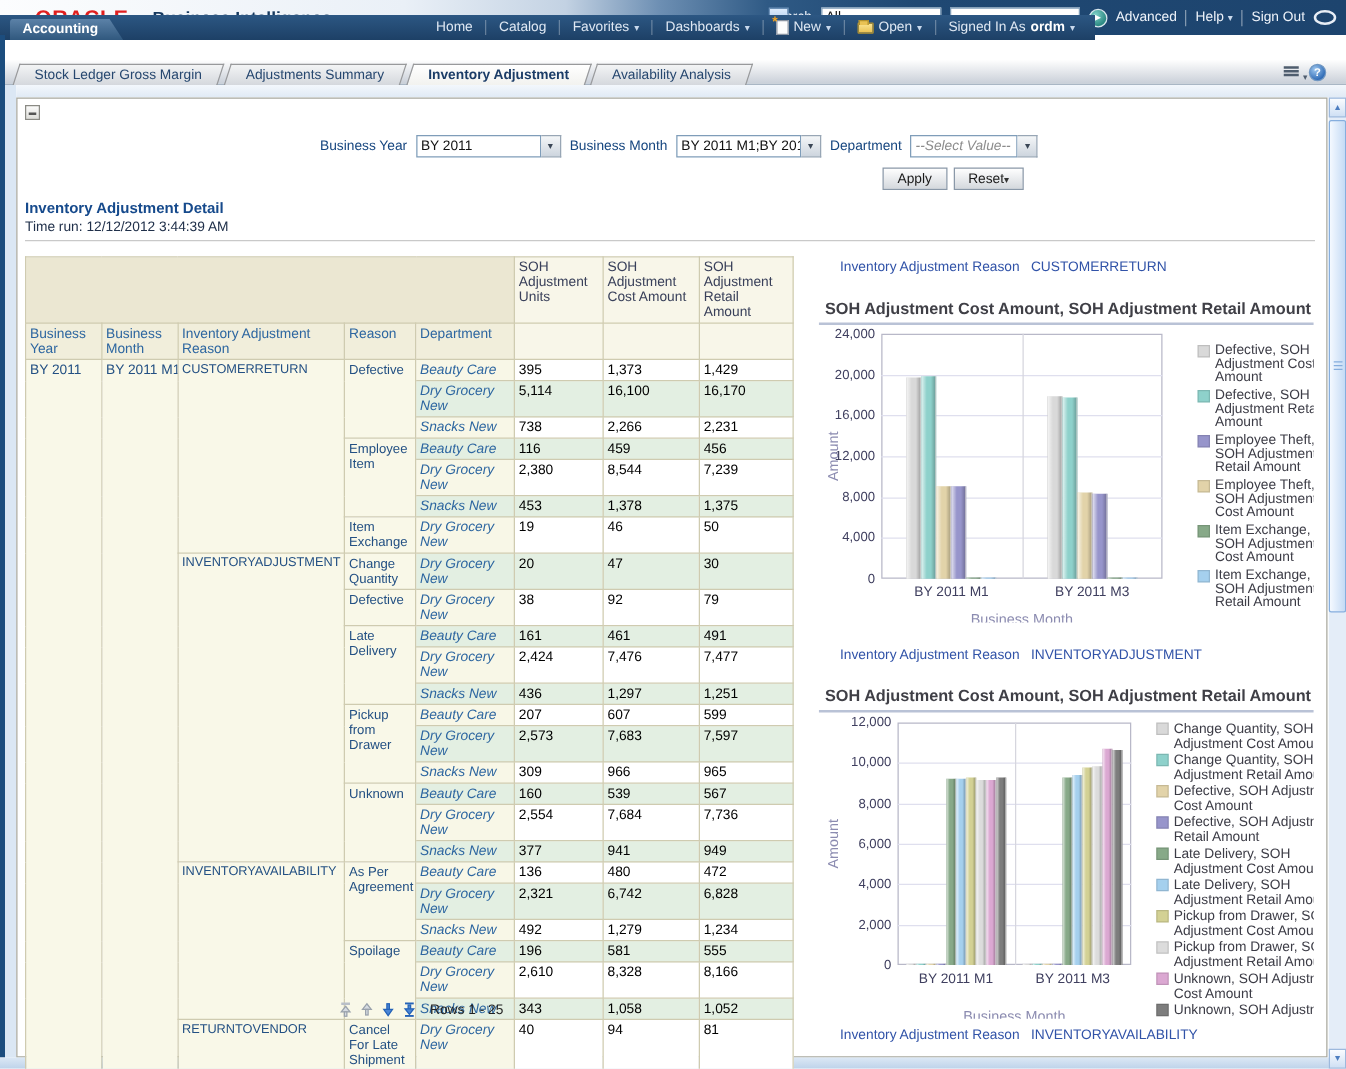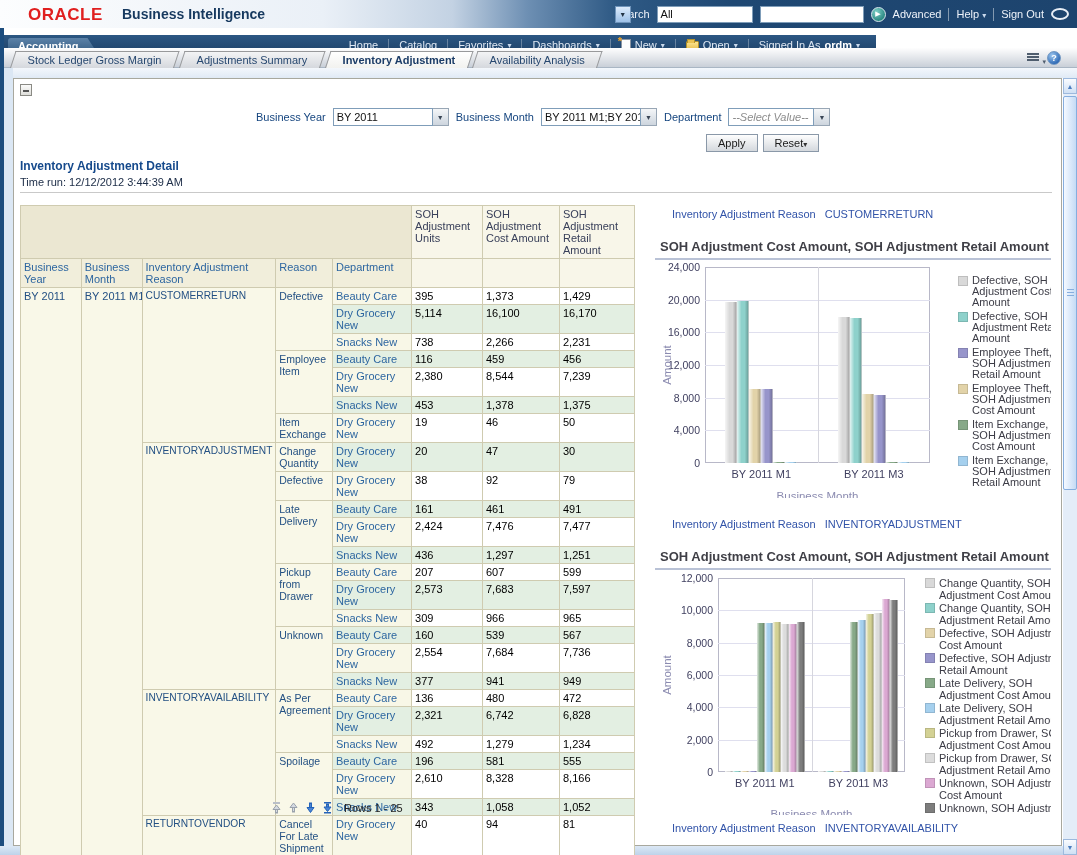--- a/index.html
+++ b/index.html
@@ -15,21 +15,21 @@
   .s-combo { display:flex; }
   .s-combo .sval { width:96px; height:17px; background:#fff; border:1px solid #7f9db9; color:#111; padding:1px 3px; }
   .s-combo .sbtn { width:16px; height:17px; background:linear-gradient(#dcebfc,#9dc1e8); border:1px solid #6f94bb; color:#234; font-size:7px; display:flex; align-items:center; justify-content:center; }
   .s-input { width:104px; height:17px; background:#fff; border:1px solid #7f9db9; }
   .go-btn { width:15px; height:15px; border-radius:50%; background:radial-gradient(circle at 35% 30%,#7fd0c8,#2d8a84 70%); border:1px solid #d9e8ee; display:flex; align-items:center; justify-content:center; color:#fff; font-size:7px; }
   .tsep { width:1px; height:13px; background:rgba(255,255,255,.45); }
   .caret { font-size:8px; color:#c9d9ec; }
   .o-icon { width:18px; height:12px; border:2px solid #e8eef6; border-radius:50%; }
 
   
-  .menubar { position:absolute; left:0; top:35px; width:876px; height:20px; background:linear-gradient(#2c5783,#1d4066); }
+  .menubar { position:absolute; left:0; top:12px; width:876px; height:20px; background:linear-gradient(#2c5783,#1d4066); }
   .acct-tab { position:absolute; left:8px; top:3px; height:17px; padding:2px 20px 0 10px; color:#fff; font-weight:bold;
     background:linear-gradient(#5c82a8,#30587e); clip-path:polygon(0 0,calc(100% - 11px) 0,100% 100%,0 100%); border-radius:3px 0 0 0; }
   .menulinks { position:absolute; right:6px; top:0; height:20px; display:flex; align-items:center; color:#dfe8f3; }
   .mlink { padding:0 10px; display:flex; align-items:center; gap:4px; white-space:nowrap; }
   .msep { width:1px; height:12px; background:rgba(255,255,255,.3); }
   .user { color:#fff; font-weight:bold; }
   .new-icon { position:relative; width:10px; height:12px; background:#fdfdfd; border:1px solid #8a94a2; display:inline-block; }
   .new-icon::after { content:"*"; position:absolute; left:-4px; top:-5px; color:#f5a623; font-weight:bold; font-size:11px; }
   .open-icon { position:relative; width:13px; height:9px; background:linear-gradient(#fbe491,#e9c254); border:1px solid #b3922e; border-radius:1px; display:inline-block; }
   .open-icon::before { content:""; position:absolute; left:0; top:-3px; width:6px; height:3px; background:#e9c254; border:1px solid #b3922e; border-bottom:none; }
@@ -75,21 +75,21 @@
 
   
   .pivot { position:absolute; left:20px; top:205px; border-collapse:collapse; table-layout:fixed; width:615px; line-height:12px; }
   .pivot th, .pivot td { border:1px solid #cfcbb0; padding:2px 3px; vertical-align:top; font-weight:normal; text-align:left; }
   .h-span { background:#ebe7d2; }
   .h-measure { background:#f8f6e9; color:#39405a; }
   .h-dim { background:#f1eedb; color:#2d66a0; }
   .dimcell { background:#f9f8e8; color:#235083; white-space:nowrap; overflow:hidden; }
   .groupcell { font-size:10.2px; }
   .reasoncell { white-space:normal; font-size:10.5px; }
-  .deptcell { background:#f8f7e7; color:#2d66a0; }
+  .deptcell { background:#f8f7e7; color:#2d66a0;font-style:italic; }
   .numcell { background:#fff; text-align:right; color:#000; }
   tr.stripe .deptcell, tr.stripe .numcell { background:#e3efe2; }
 
   
   .pager { position:absolute; left:270px; top:801px; display:flex; align-items:center; gap:4px; color:#222; }
   .pager svg { display:block; }
   .rowslabel { margin-left:6px; }
 
   
   .chart { position:absolute; overflow:hidden; background:#fff; }

